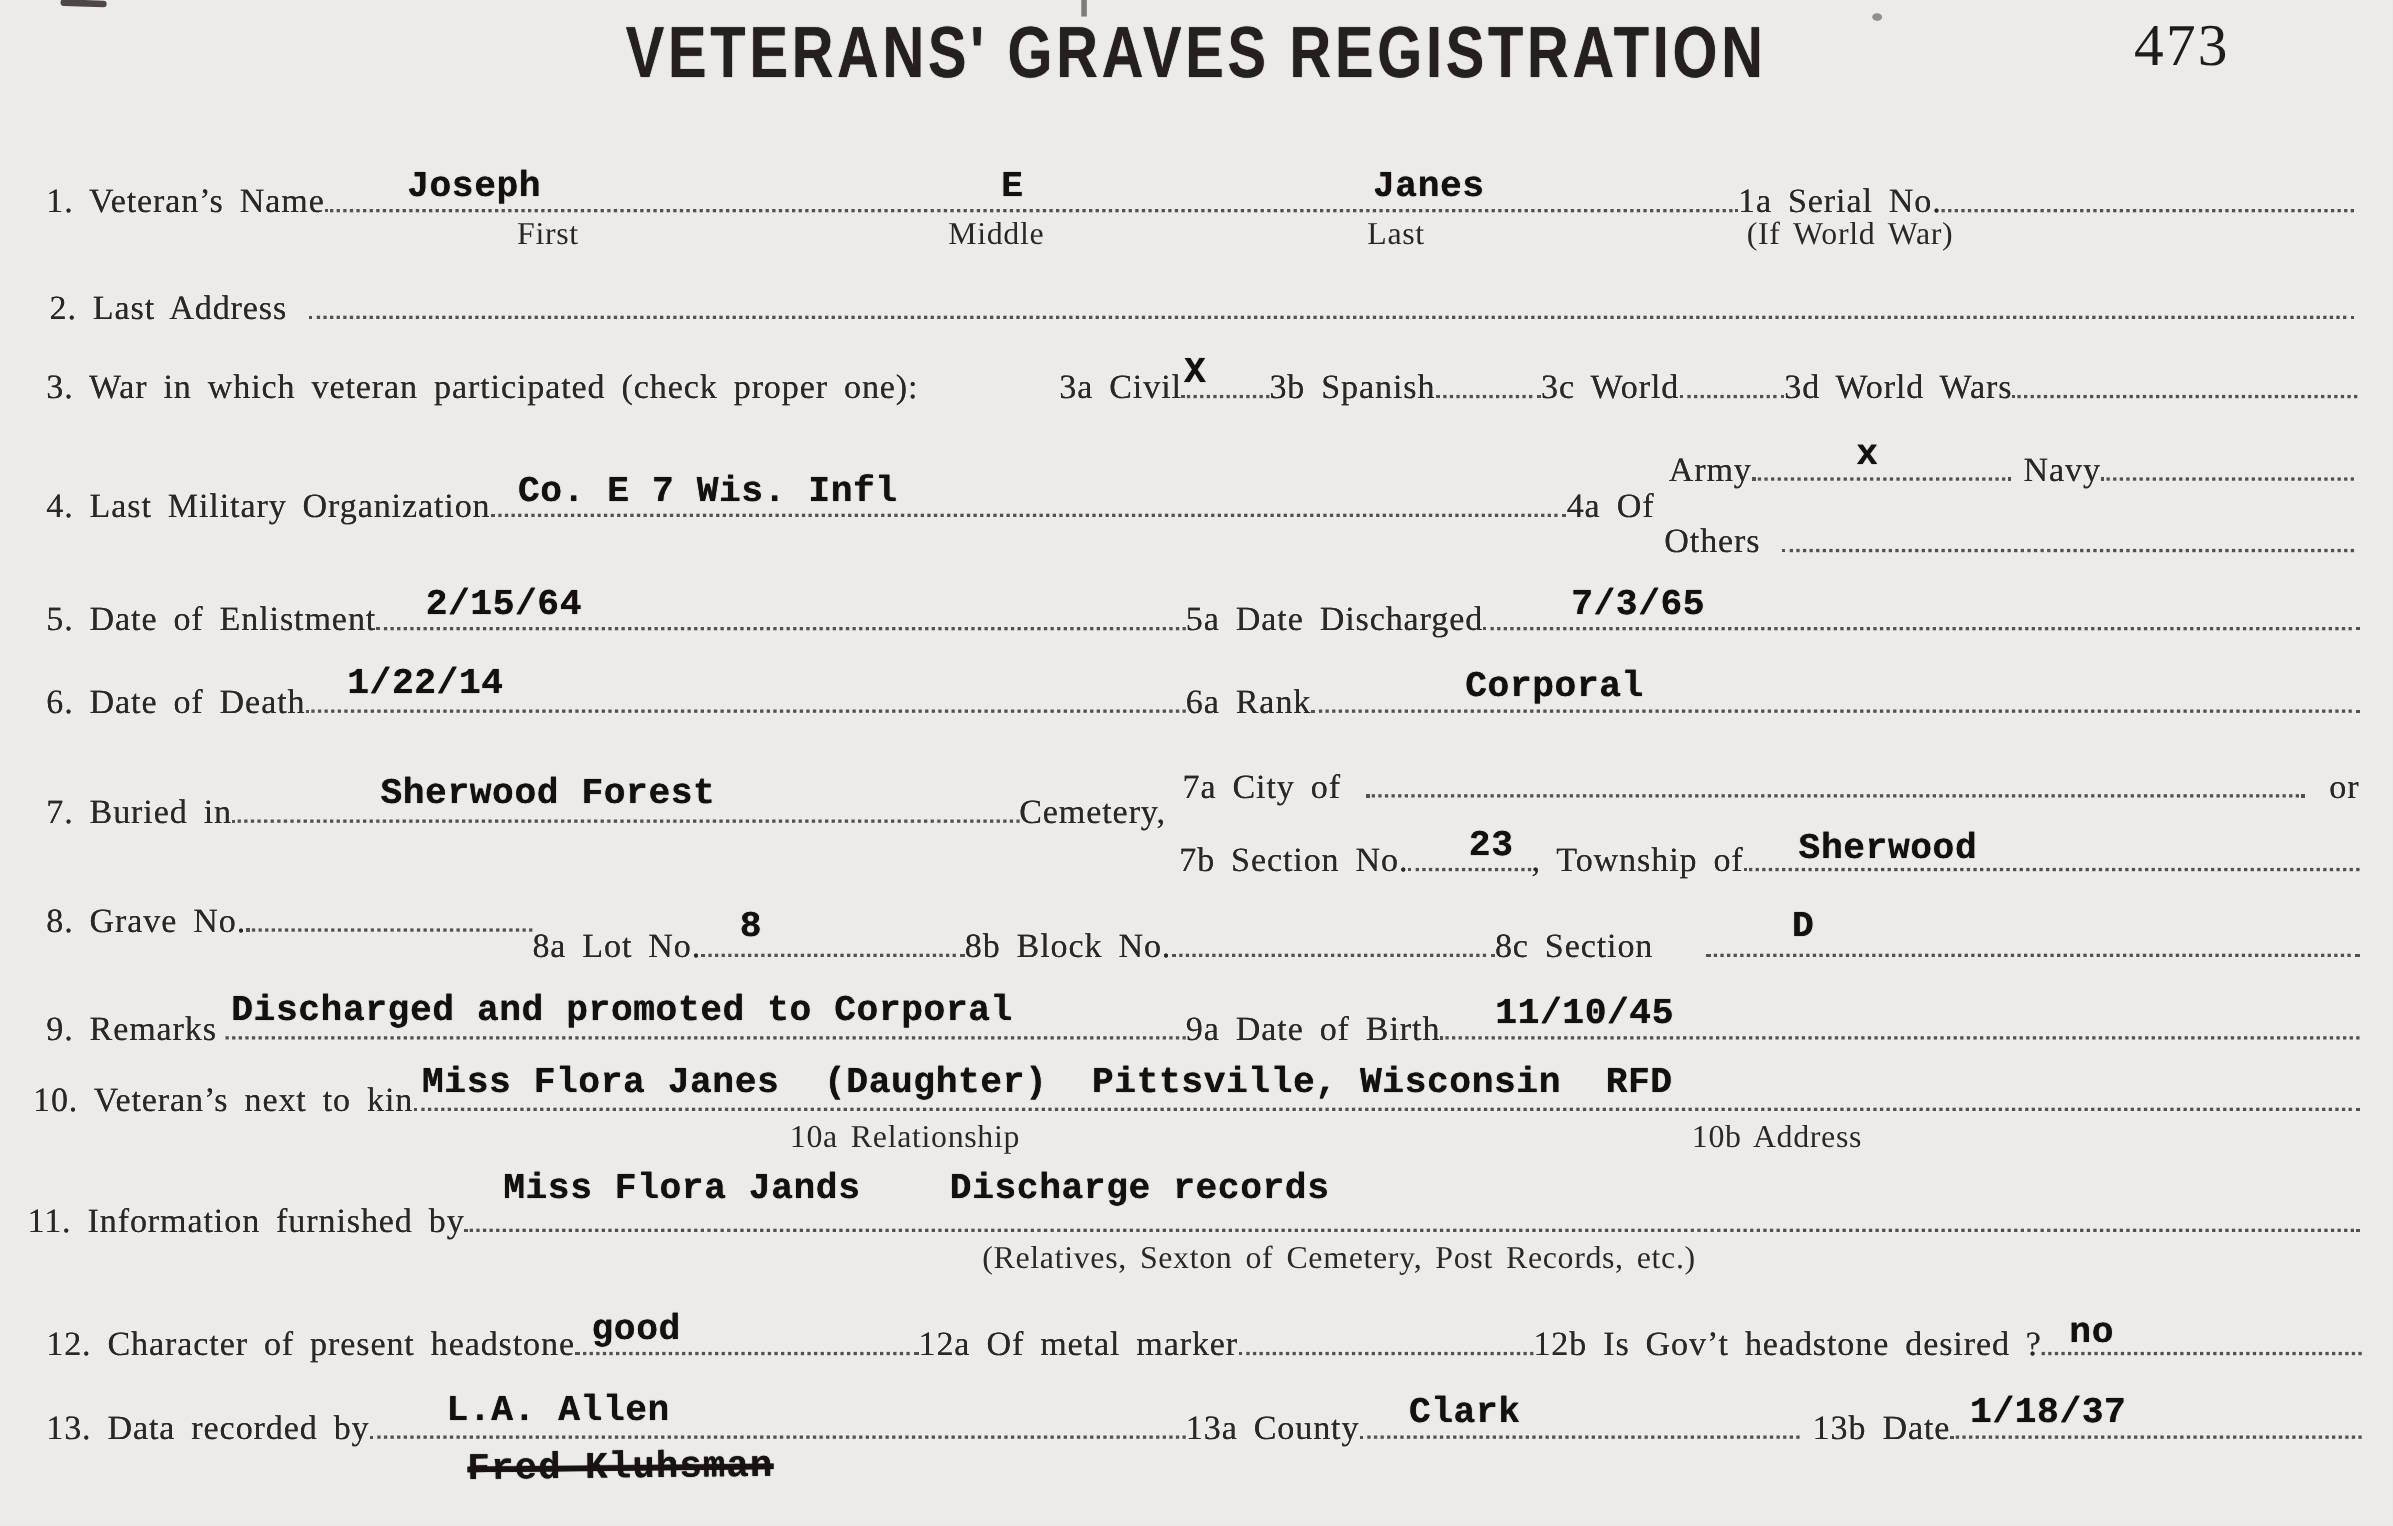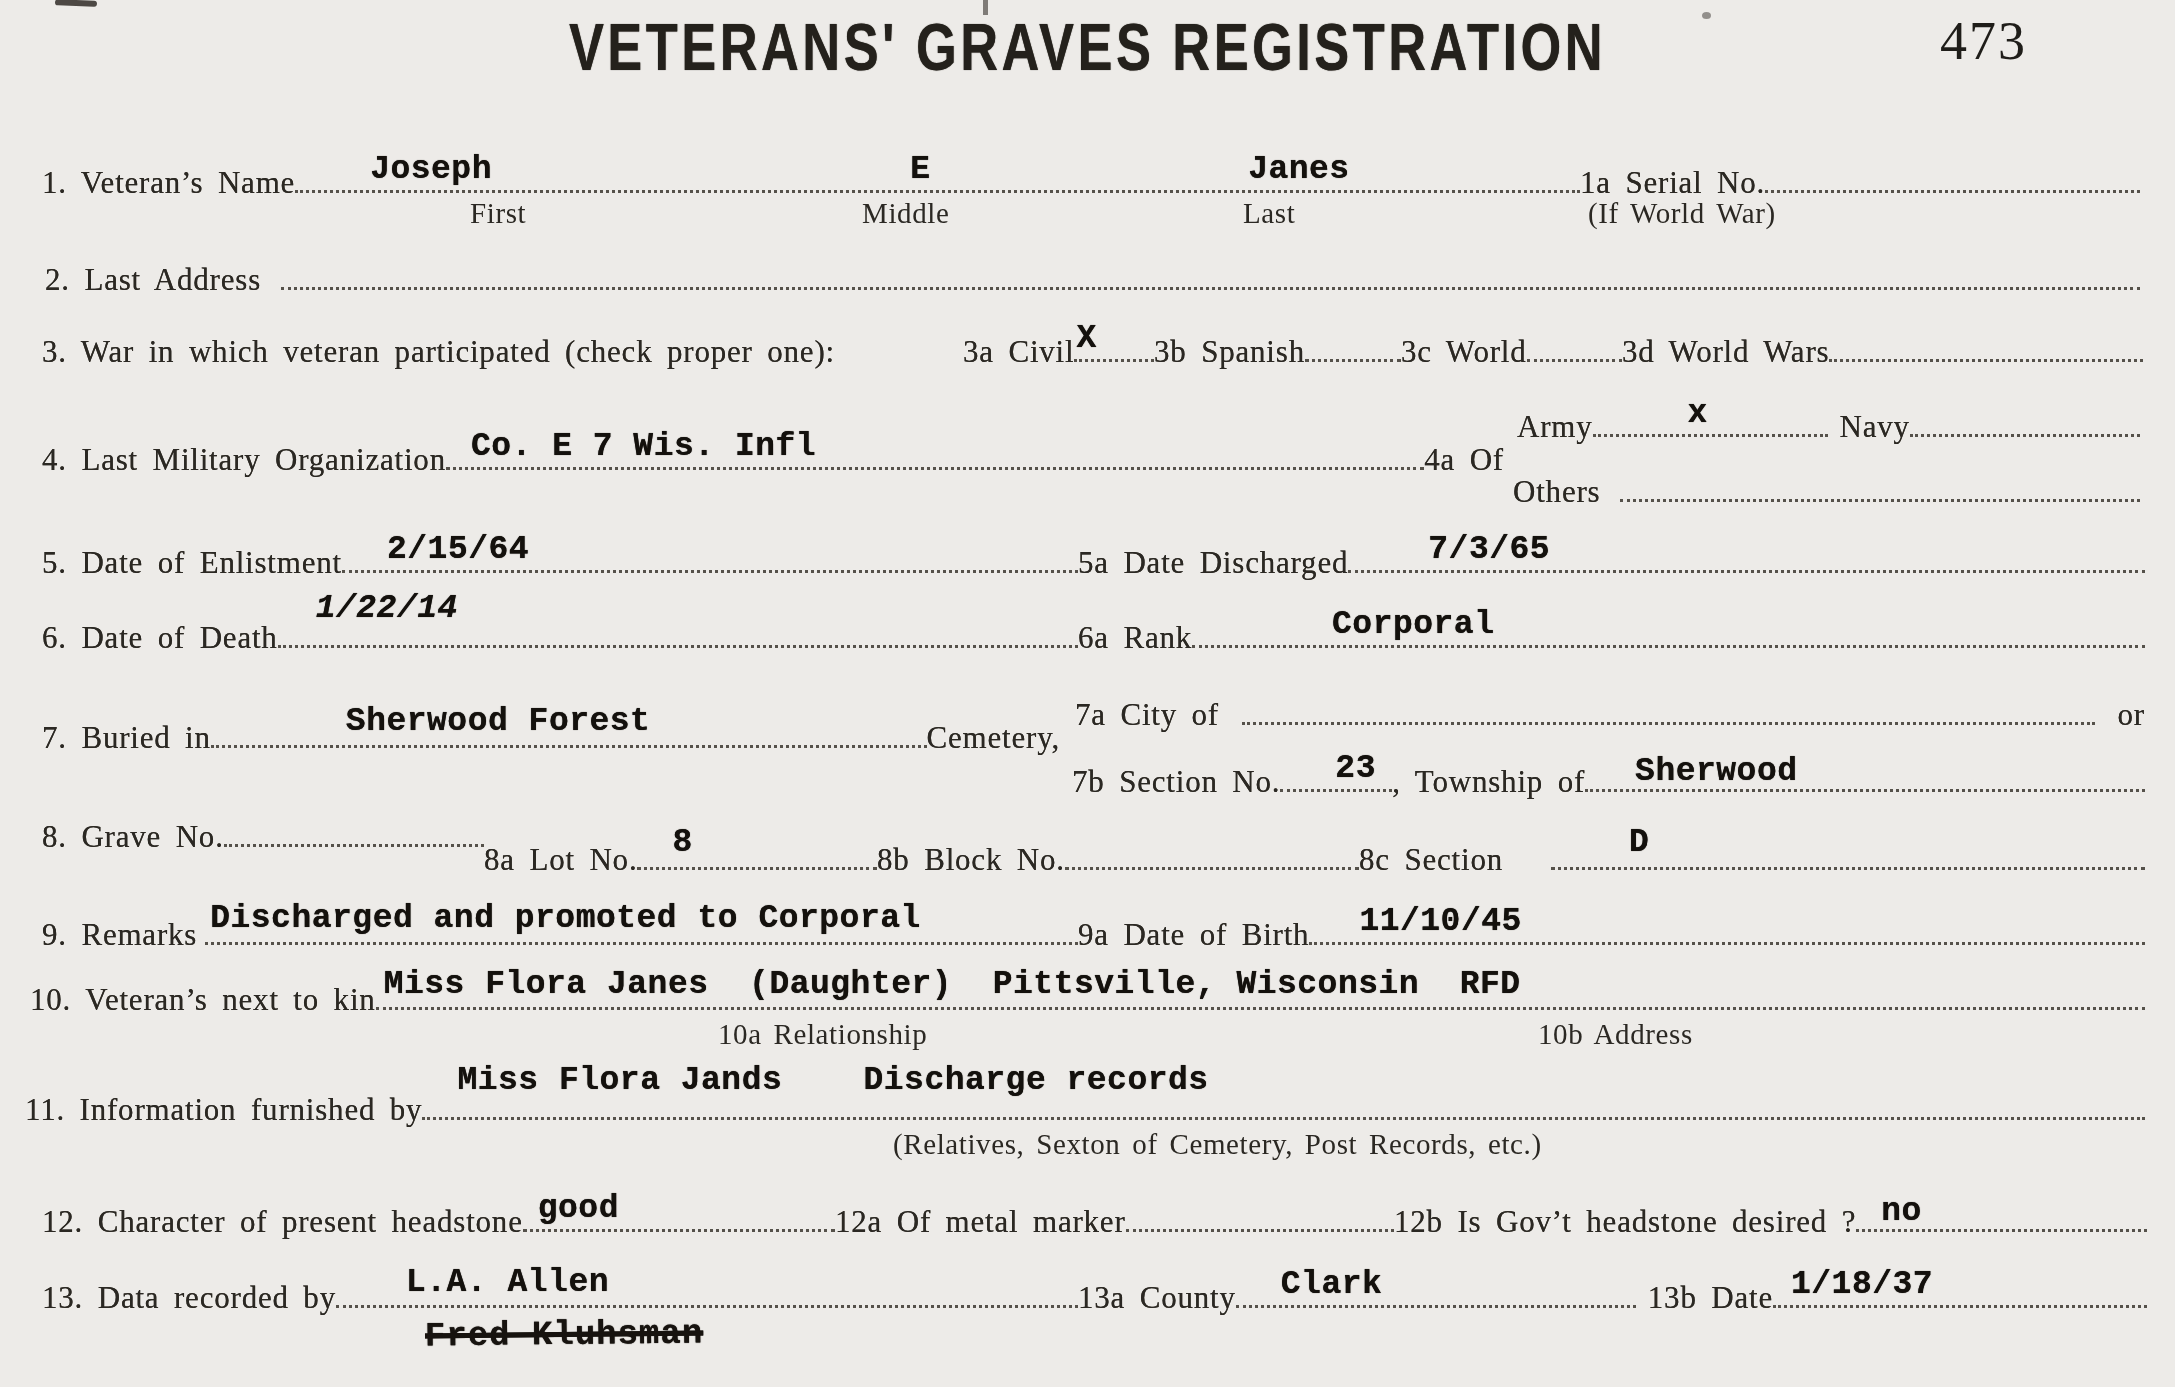--- a/index.html
+++ b/index.html
@@ -156,21 +156,21 @@
   <div class="line" style="top:527px;left:1078px;right:30px;">
     <span class="lbl">5a Date Discharged</span>
     <span class="fill grow">
       <span class="typed" style="left:80px;">7/3/65</span>
     </span>
   </div>
 
   <div class="line" style="top:602px;left:42px;width:1036px;">
     <span class="lbl">6. Date of Death</span>
     <span class="fill grow">
-      <span class="typed" style="left:38px;bottom:20px;font-style:italic;">1/22/14</span>
+      <span class="typed" style="left:38px;bottom:7px;">1/22/14</span>
     </span>
   </div>
   <div class="line" style="top:602px;left:1078px;right:30px;">
     <span class="lbl">6a Rank</span>
     <span class="fill grow">
       <span class="typed" style="left:140px;">Corporal</span>
     </span>
   </div>
 
   <div class="line" style="top:679px;left:1075px;right:30px;gap:23px;">

